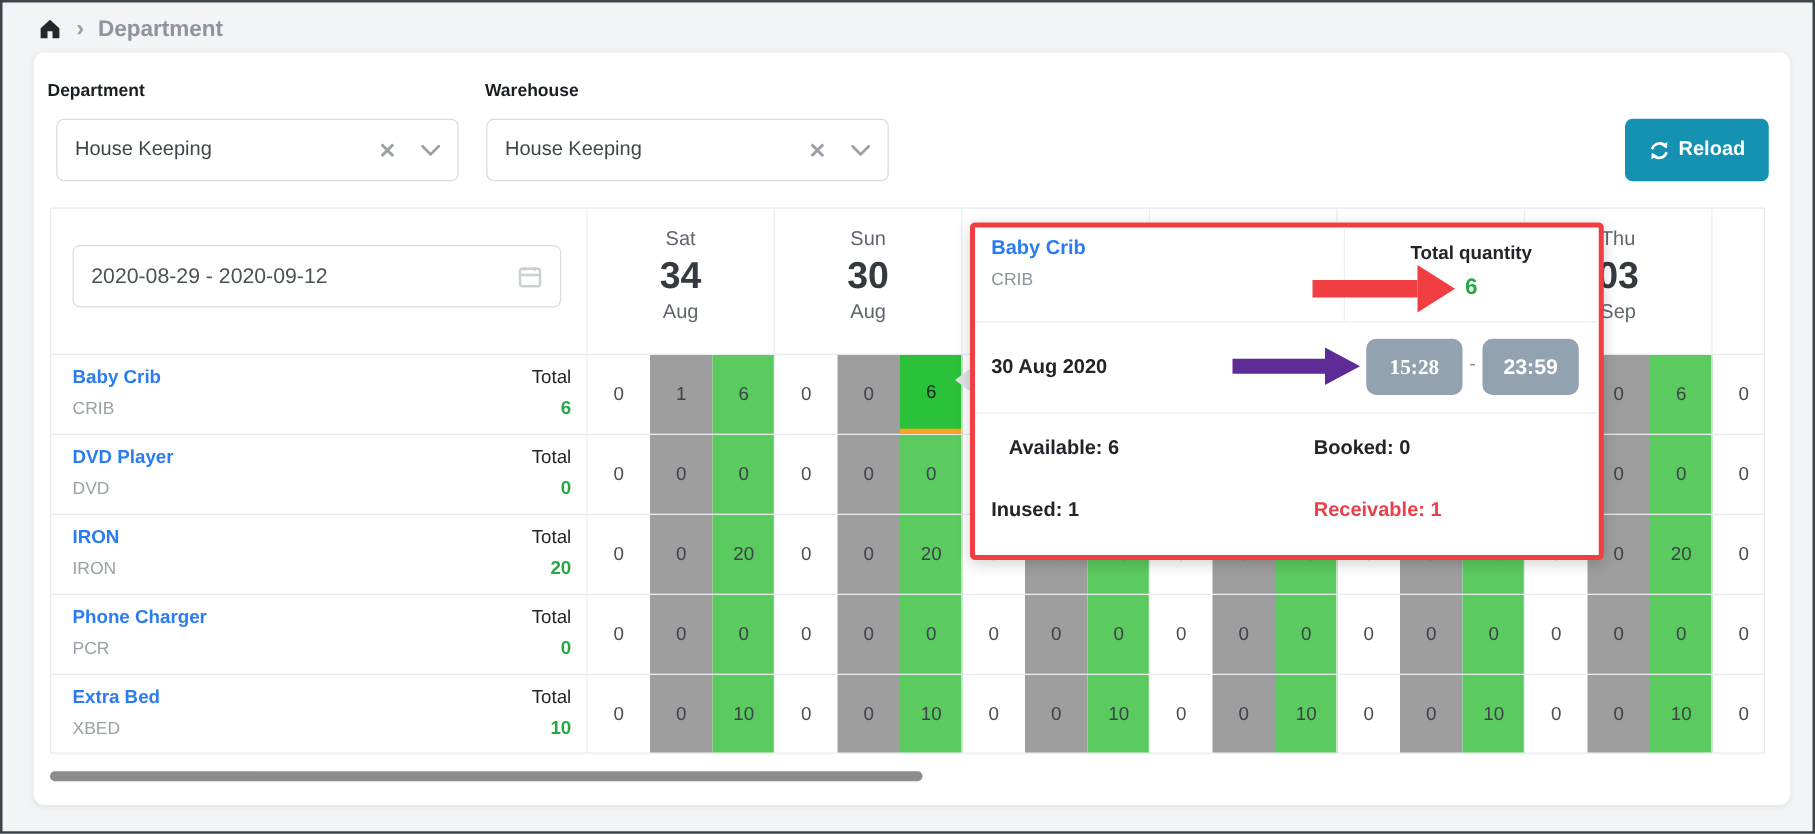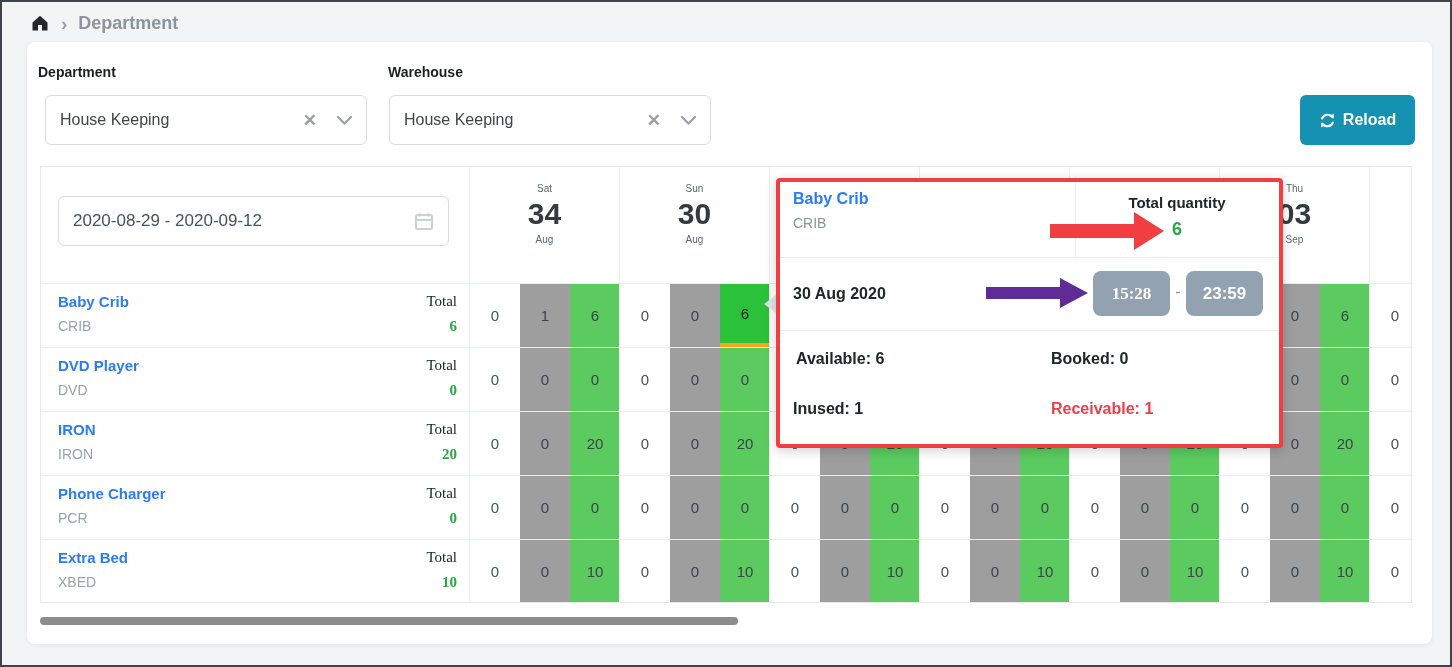--- a/index.html
+++ b/index.html
@@ -34,29 +34,29 @@
   
   .inv-table { position:absolute; left:13px; top:124px; width:1372px; height:437px;
                border:1px solid #e7eaec; overflow:hidden; }
   .header-row { display:flex; width:1478px; height:117px; border-bottom:1px solid #e9ecef; }
   .label-head { width:428px; flex:none; position:relative; }
   .date-input { position:absolute; left:17px; top:29px; width:391px; height:50px; border:1px solid #d9dce0;
                 border-radius:6px; display:flex; align-items:center; padding:2px 14px; cursor:pointer; }
   .date-input .dval { flex:1; font-size:17px; color:#4a5159; }
   .day-col { width:150px; flex:none; border-left:1px solid #eceef0; display:flex; flex-direction:column;
              align-items:center; padding-top:16px; }
-  .day-col .dow, .day-col .dmon { font-size:10px; color:#5f6670; }
+  .day-col .dow, .day-col .dmon { font-size:16px; color:#5f6670; }
   .day-col .dnum { font-size:30px; font-weight:700; color:#343a40; line-height:34px; margin:3px 0; }
 
   .item-row { display:flex; width:1478px; height:64px; border-bottom:1px solid #e9ecef; }
   .label-cell { width:428px; flex:none; display:flex; justify-content:space-between;
                 padding:9px 12px 0 17px; }
   .item-name { font-size:15px; font-weight:700; color:var(--link-blue,#2b7cf2); cursor:pointer; }
   .item-code { font-size:14px; color:#9aa1a8; margin-top:8px; }
-  .lc-right { text-align:right;font-family:Liberation Serif, serif; }
+  .lc-right { text-align:right; }
   .total-label { font-size:15px; color:#212529; }
   .total-value { font-size:15px; font-weight:700; color:var(--value-green,#28a745); margin-top:8px; }
   .day-group { width:150px; flex:none; border-left:1px solid #eceef0; display:flex; }
   .sub { width:50px; flex:none; height:100%; display:flex; align-items:center; justify-content:center;
          font-size:15px; color:#4a5056; cursor:pointer; }
   .sub.inused { background:var(--cell-gray,#9e9e9e); color:#3d4349; }
   .sub.avail  { background:var(--cell-green,#5bcb5f); color:#3d4349; }
   .sub.sel    { background:var(--cell-green-selected,#2cc13a); color:#14241a;
                 border-bottom:4px solid var(--selected-underline-orange,#ffa21d); }
 
@@ -77,21 +77,21 @@
   .p-tq-label { left:295px; right:0; top:12px; text-align:center; font-size:15px; font-weight:700; color:#212529; }
   .p-tq-value { left:295px; right:0; top:37px; text-align:center; font-size:18px; font-weight:700;
                 color:var(--value-green,#28a745); }
   .p-date { left:13px; top:103px; font-size:16px; font-weight:700; color:#212529; }
   .time-badge { top:89px; width:77px; height:45px; background:var(--time-badge-gray,#93a2b0);
                 border-radius:8px; display:flex; align-items:center; justify-content:center;
                 color:#fff; font-size:17px; font-weight:700; cursor:pointer; }
   .tb1 { left:313px;font-family:Liberation Serif, serif; } .tb2 { left:406px; }
   .p-dash { left:390px; top:101px; width:16px; text-align:center; color:#8b929b; font-size:16px; }
   .p-stat { font-size:16px; font-weight:700; color:#212529; }
-  .p-avail { left:16px; top:168px; } .p-booked { left:271px; top:168px; }
+  .p-avail { left:27px; top:168px; } .p-booked { left:271px; top:168px; }
   .p-inused { left:13px; top:218px; }
   .p-recv { left:271px; top:218px; color:var(--receivable-red,#e8414b); }
   .popup-pointer { position:absolute; left:764px; top:295px; width:0; height:0; z-index:19;
                    border-top:9px solid transparent; border-bottom:9px solid transparent;
                    border-right:12px solid #dfe3e7; }
 
   
   .arrow { position:absolute; z-index:30; }
   .red-arrow { left:1050px; top:212px; width:114px; height:38px; }
   .red-arrow .shaft { position:absolute; left:0; top:12px; width:84px; height:14px;

